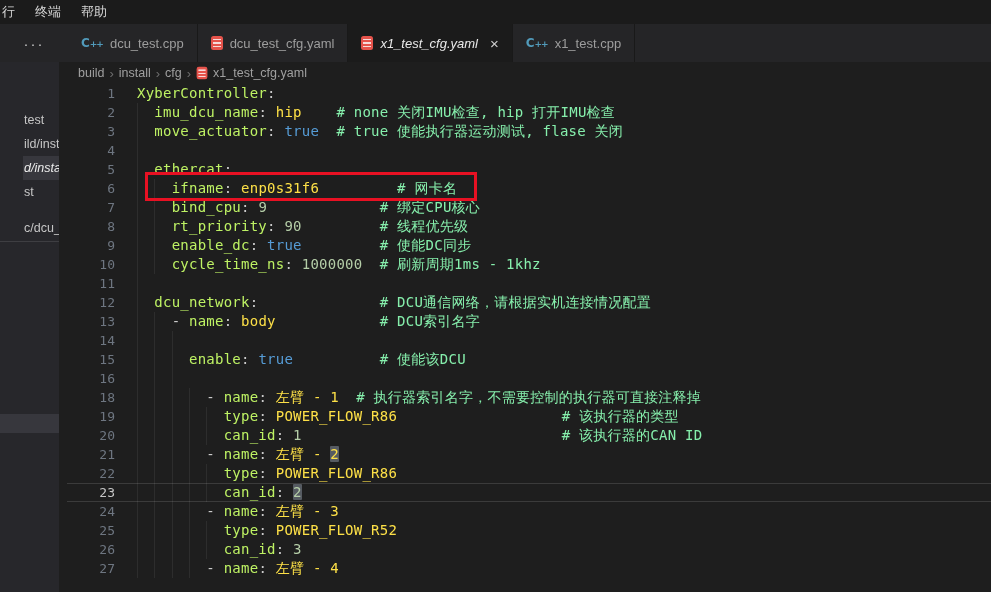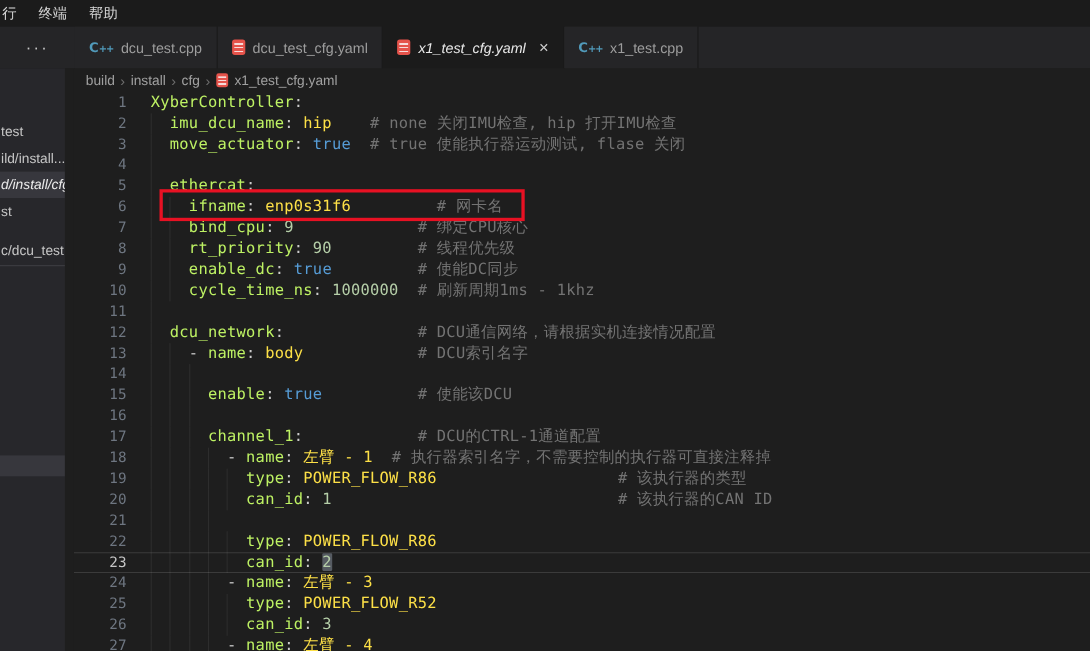--- a/index.html
+++ b/index.html
@@ -29,21 +29,21 @@
   .yaml-icon::before { content:''; position:absolute; left:2px; right:2px; top:3px; height:9px;
                background:repeating-linear-gradient(to bottom,#f6dbda 0 1.5px,transparent 1.5px 3.5px); }
   .cpp-icon { color:#519aba; font-weight:bold; font-size:12px; flex:none;
               font-family:"DejaVu Sans",sans-serif; }
   .cpp-icon small { font-size:9px; letter-spacing:-1px; }
 
   
   .sidebar { position:absolute; top:62px; left:0; width:67px; bottom:0; background:#1e1e1e; }
   .sidebar-inner { position:absolute; left:0; top:0; width:59px; height:100%;
                    background:#27272b; overflow:hidden; }
-  .sidebar-items { padding-top:46px; }
+  .sidebar-items { padding-top:46px;margin-left:23px; }
   .sidebar-item { height:24px; line-height:24px; font-size:12.5px; color:#c6c6c6;
                   white-space:nowrap; overflow:hidden; padding-left:1px; }
   .sidebar-item.selected { background:#37373d; color:#ececec; font-style:italic; }
   .sidebar-item.gap { margin-top:12px; }
   .sidebar-sep { border-top:1px solid #3e3e42; margin-top:1px; }
   .sidebar-bar { position:absolute; top:352px; left:0; width:100%; height:19px; background:#37373d; }
 
   
   .editor { position:absolute; left:67px; top:62px; right:0; bottom:0; background:#1e1e1e; overflow:hidden; }
   .breadcrumb { height:22px; display:flex; align-items:center; padding-left:11px;
@@ -58,21 +58,21 @@
   .line.current .num { color:#c6c6c6; }
   .line.current { box-shadow: inset 0 1px 0 rgba(255,255,255,.13), inset 0 -1px 0 rgba(255,255,255,.13); text-decoration: underline; }
   .line .code { position:absolute; left:70px; top:0; white-space:pre; letter-spacing:.24px; }
   .guide { position:absolute; top:0; height:100%; width:1px; background:rgba(255,255,255,.065); }
 
   .tk-key     { color:#bef264; }
   .tk-punc    { color:#cccccc; }
   .tk-str     { color:#fde047; }
   .tk-num     { color:#b5cea8; }
   .tk-bool    { color:#569cd6; }
-  .tk-comment { color:#737373; }
+  .tk-comment { color:#86efac; }
   .tk-ws      { color:#cccccc; }
   .hl { background:#565b62; border-radius:1px; }
 
   
   .annotation { position:absolute; left:78px; top:110px; width:332px; height:29px;
                 border:3px solid #e81123; z-index:6; pointer-events:none; }
 </style>
 </head>
 <body>
 
@@ -218,27 +218,20 @@
         <div class="line">
           <span class="guide" style="left: 70px;"></span>
           <span class="guide" style="left: 87.3px;"></span>
           <span class="guide" style="left: 104.6px;"></span>
           <span class="num">16</span>
         </div>
         <div class="line">
           <span class="guide" style="left: 70px;"></span>
           <span class="guide" style="left: 87.3px;"></span>
           <span class="guide" style="left: 104.6px;"></span>
-          <span class="num">17</span>
-          <span class="code"><span class="tk-ws">      </span><span class="tk-key">channel_1</span><span class="tk-punc">:</span><span class="tk-ws">            </span><span class="tk-comment"># DCU的CTRL-1通道配置</span></span>
-        </div>
-        <div class="line">
-          <span class="guide" style="left: 70px;"></span>
-          <span class="guide" style="left: 87.3px;"></span>
-          <span class="guide" style="left: 104.6px;"></span>
           <span class="guide" style="left: 121.9px;"></span>
           <span class="num">18</span>
           <span class="code"><span class="tk-ws">        </span><span class="tk-punc">- </span><span class="tk-key">name</span><span class="tk-punc">:</span><span class="tk-ws"> </span><span class="tk-str">左臂 - 1</span><span class="tk-ws">  </span><span class="tk-comment"># 执行器索引名字，不需要控制的执行器可直接注释掉</span></span>
         </div>
         <div class="line">
           <span class="guide" style="left: 70px;"></span>
           <span class="guide" style="left: 87.3px;"></span>
           <span class="guide" style="left: 104.6px;"></span>
           <span class="guide" style="left: 121.9px;"></span>
           <span class="guide" style="left: 139.2px;"></span>
@@ -253,20 +246,21 @@
           <span class="guide" style="left: 139.2px;"></span>
           <span class="num">20</span>
           <span class="code"><span class="tk-ws">          </span><span class="tk-key">can_id</span><span class="tk-punc">:</span><span class="tk-ws"> </span><span class="tk-num">1</span><span class="tk-ws">                              </span><span class="tk-comment"># 该执行器的CAN ID</span></span>
         </div>
         <div class="line">
           <span class="guide" style="left: 70px;"></span>
           <span class="guide" style="left: 87.3px;"></span>
           <span class="guide" style="left: 104.6px;"></span>
           <span class="guide" style="left: 121.9px;"></span>
           <span class="num">21</span>
+          <span class="code"><span class="tk-ws">        </span><span class="tk-punc">- </span><span class="tk-key">name</span><span class="tk-punc">:</span><span class="tk-ws"> </span><span class="tk-str">左臂 - </span><span class="tk-str hl">2</span></span>
         </div>
         <div class="line">
           <span class="guide" style="left: 70px;"></span>
           <span class="guide" style="left: 87.3px;"></span>
           <span class="guide" style="left: 104.6px;"></span>
           <span class="guide" style="left: 121.9px;"></span>
           <span class="guide" style="left: 139.2px;"></span>
           <span class="num">22</span>
           <span class="code"><span class="tk-ws">          </span><span class="tk-key">type</span><span class="tk-punc">:</span><span class="tk-ws"> </span><span class="tk-str">POWER_FLOW_R86</span></span>
         </div>

